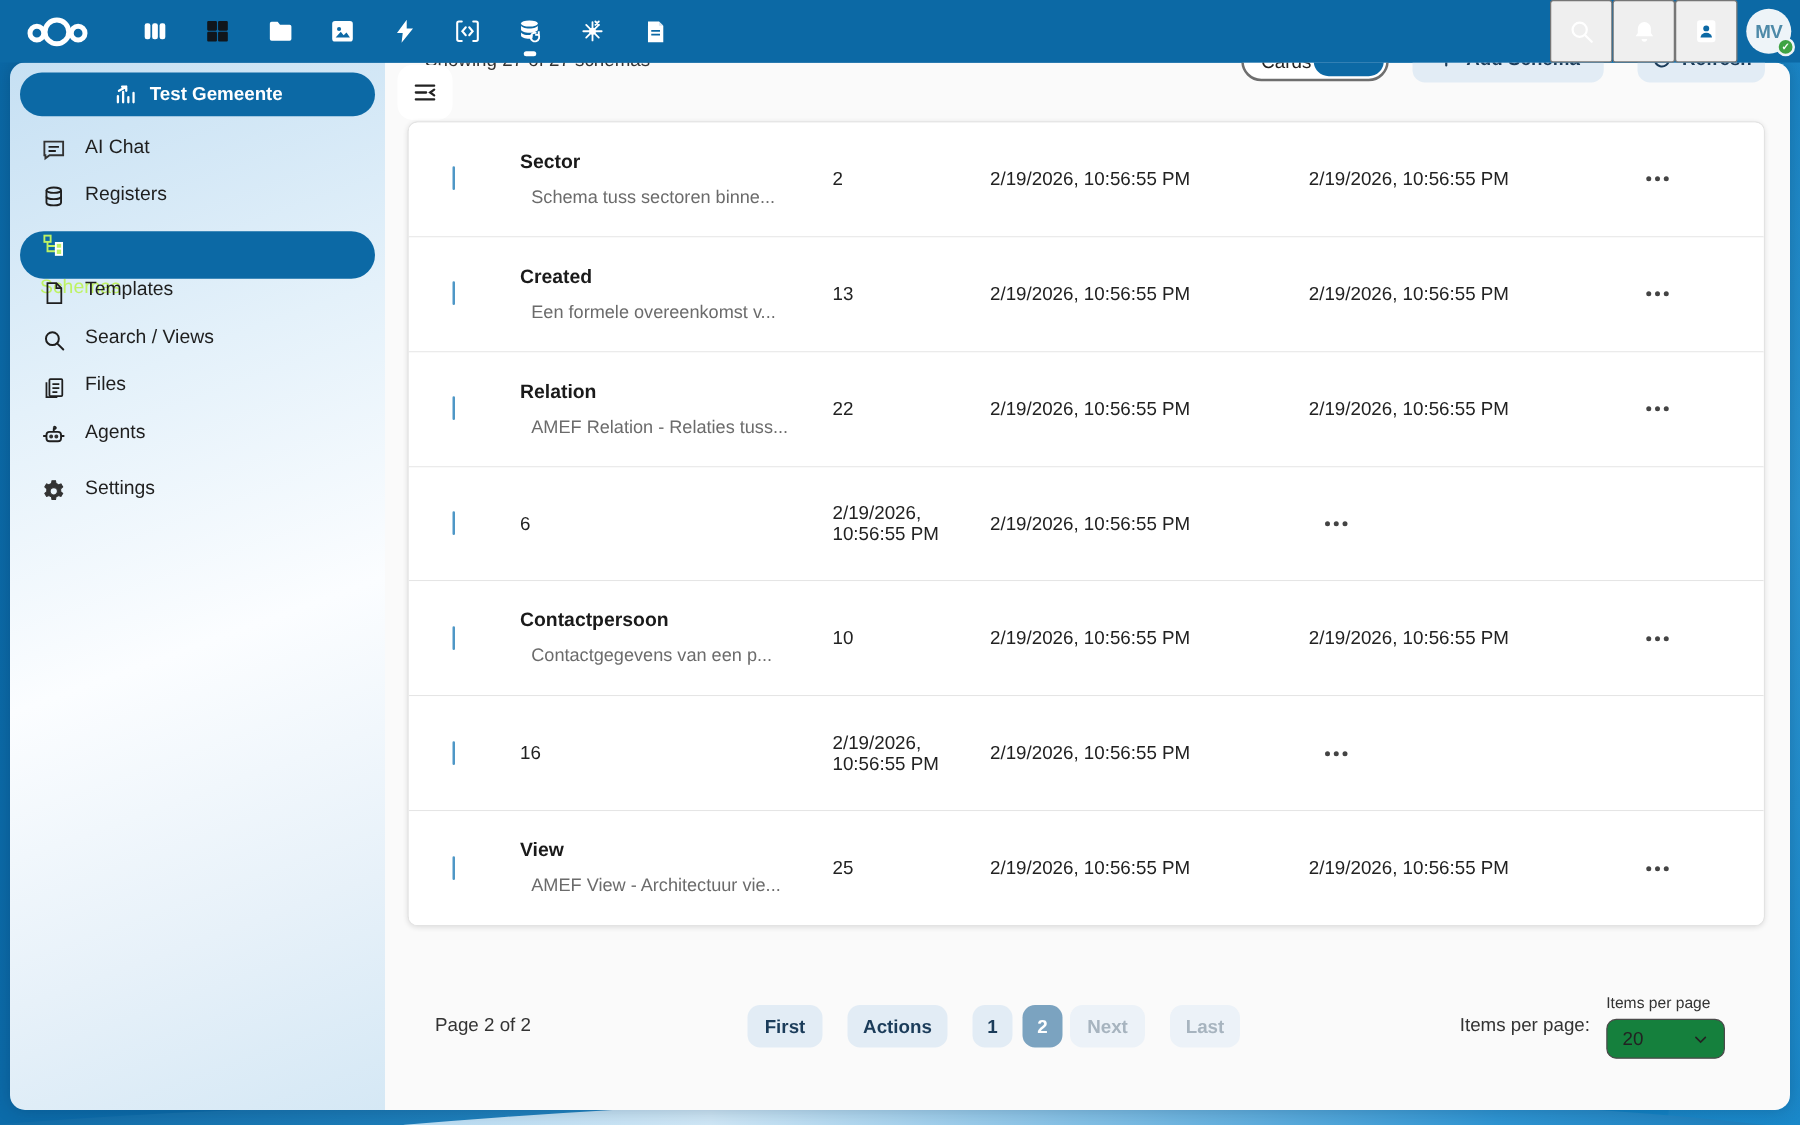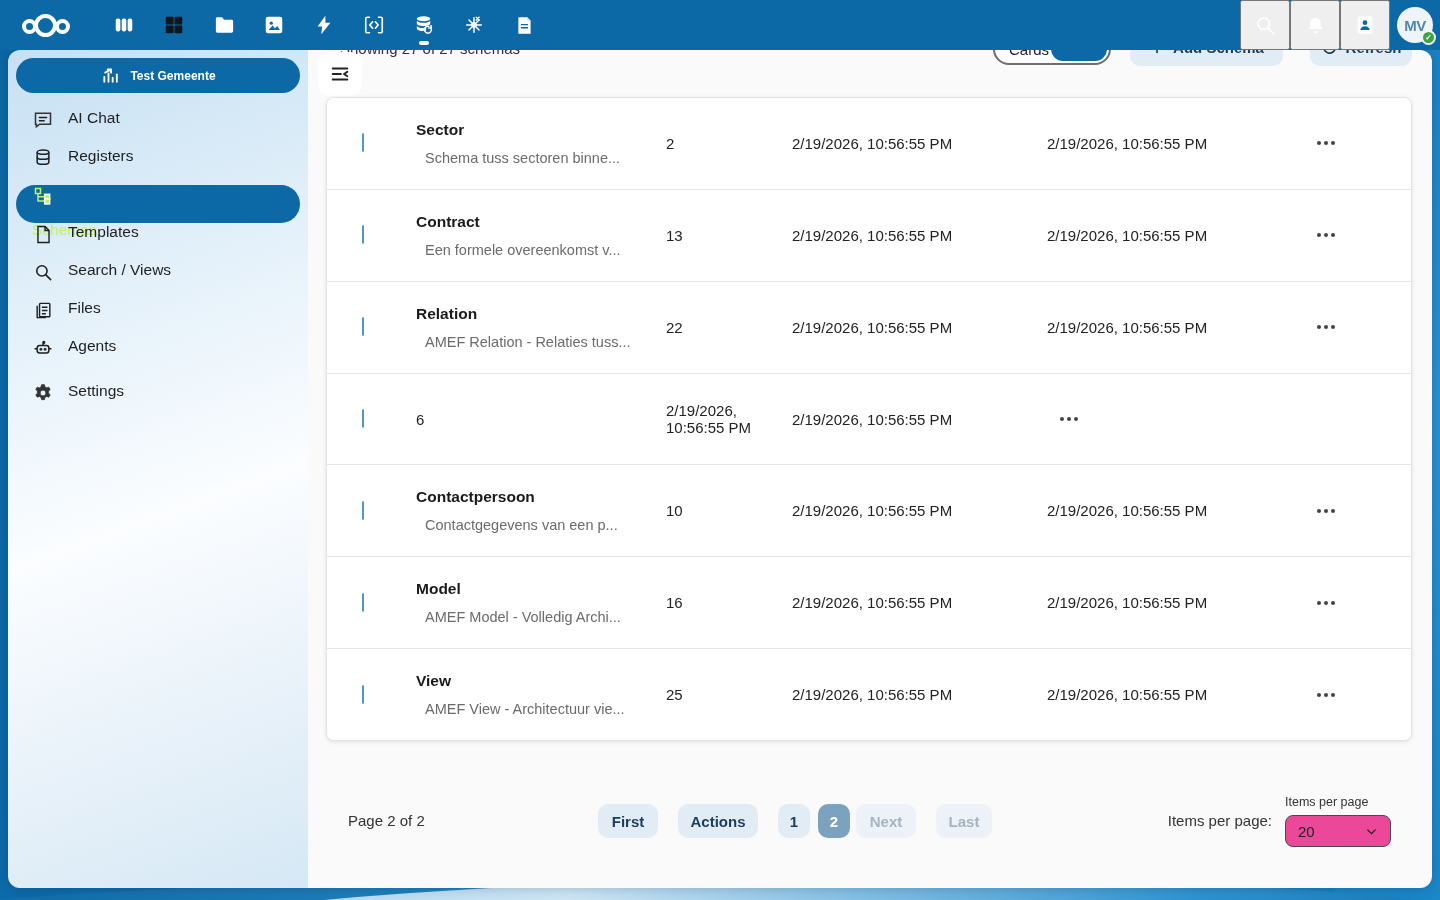--- a/index.html
+++ b/index.html
@@ -63,21 +63,21 @@
   }
   
   .sidebar {
     width:300px; flex:0 0 300px; height:100%;
     background:linear-gradient(160deg,#c6e0f3 0%,#e4f1fa 30%,#fbfdff 55%,#e7f1f9 80%,#d5e8f5 100%);
     padding:8px; display:flex; flex-direction:column;
   }
   .org-btn {
     height:35px; border-radius:18px; background:#0c69a5; color:#fff;
     display:flex; align-items:center; justify-content:center; gap:8px;
-    font-weight:bold; font-size:12px; cursor:pointer; border:none;
+    font-weight:bold; font-size:15px; cursor:pointer; border:none;
   }
   .nav { margin-top:16px; display:flex; flex-direction:column; }
   .nav-item {
     height:38px; border-radius:19px; display:flex; align-items:flex-start; gap:14px;
     padding:0 16px; font-size:15.5px; color:#1f1f1f; cursor:pointer;
   }
   .nav-item.active { background:#0c69a5; color:#bef264;flex-direction:column; }
   .nav-item.active svg { stroke:#fff; }
   .nav-item svg { stroke:#333; }
   .nav-item.gap-top { margin-top:7px; }
@@ -151,22 +151,22 @@
   }
   .pg-first { left:290px; width:60px; }
   .pg-prev { left:370px; width:80px; }
   .pg-1 { left:470px; width:32px; }
   .pg-2 { left:510px; width:32px; background:#7ba3c0; color:#fff; }
   .pg-next { left:548px; width:60px; background:#ecf2f8; color:#a7b4bf; cursor:default; }
   .pg-last { left:628px; width:56px; background:#ecf2f8; color:#a7b4bf; cursor:default; }
   .ipp-label { position:absolute; right:160px; top:0; line-height:34px; font-size:15px; color:#333; }
   .ipp-caption { position:absolute; left:977px; top:-9px; font-size:12.5px; color:#333; }
   .ipp-select {
-    position:absolute; left:977px; top:11px; width:106px; height:32px;
-    background:#ec4899; border:1.5px solid #4a4a4a; border-radius:8px; cursor:pointer;
+    position:absolute; left:977px; top:11px; width:95px; height:32px;
+    background:#15803d; border:1.5px solid #4a4a4a; border-radius:8px; cursor:pointer;
     display:flex; align-items:center; font-size:15px; color:#222; padding:0 12px; justify-content:space-between;
   }
 
   svg { display:block; }
 </style>
 </head>
 <body>
 
 <div class="stage">
   <div class="bg-streak"></div>
@@ -318,21 +318,21 @@
                 <i></i>
                 <i></i>
                 <i></i>
               </button>
             </div>
         </div>
 
         <div class="trow">
           <div class="cb-cell"><span class="mini-checkbox"></span></div>
           <div class="title-cell">
-            <span class="row-title">Contract</span>
+            <span class="row-title">Created</span>
             <span class="row-desc">Een formele overeenkomst v...</span>
           </div>
           <div class="num-cell">13</div>
           <div class="date-cell">2/19/2026, 10:56:55 PM</div>
           <div class="date-cell">2/19/2026, 10:56:55 PM</div>
           <div class="actions-cell">
               <button class="dots-btn">
                 <i></i>
                 <i></i>
                 <i></i>
@@ -385,24 +385,20 @@
               <button class="dots-btn">
                 <i></i>
                 <i></i>
                 <i></i>
               </button>
             </div>
         </div>
 
         <div class="trow">
           <div class="cb-cell"><span class="mini-checkbox"></span></div>
-          <div class="title-cell">
-            <span class="row-title">Model</span>
-            <span class="row-desc">AMEF Model - Volledig Archi...</span>
-          </div>
           <div class="num-cell">16</div>
           <div class="date-cell">2/19/2026, 10:56:55 PM</div>
           <div class="date-cell">2/19/2026, 10:56:55 PM</div>
           <div class="actions-cell">
               <button class="dots-btn">
                 <i></i>
                 <i></i>
                 <i></i>
               </button>
             </div>

